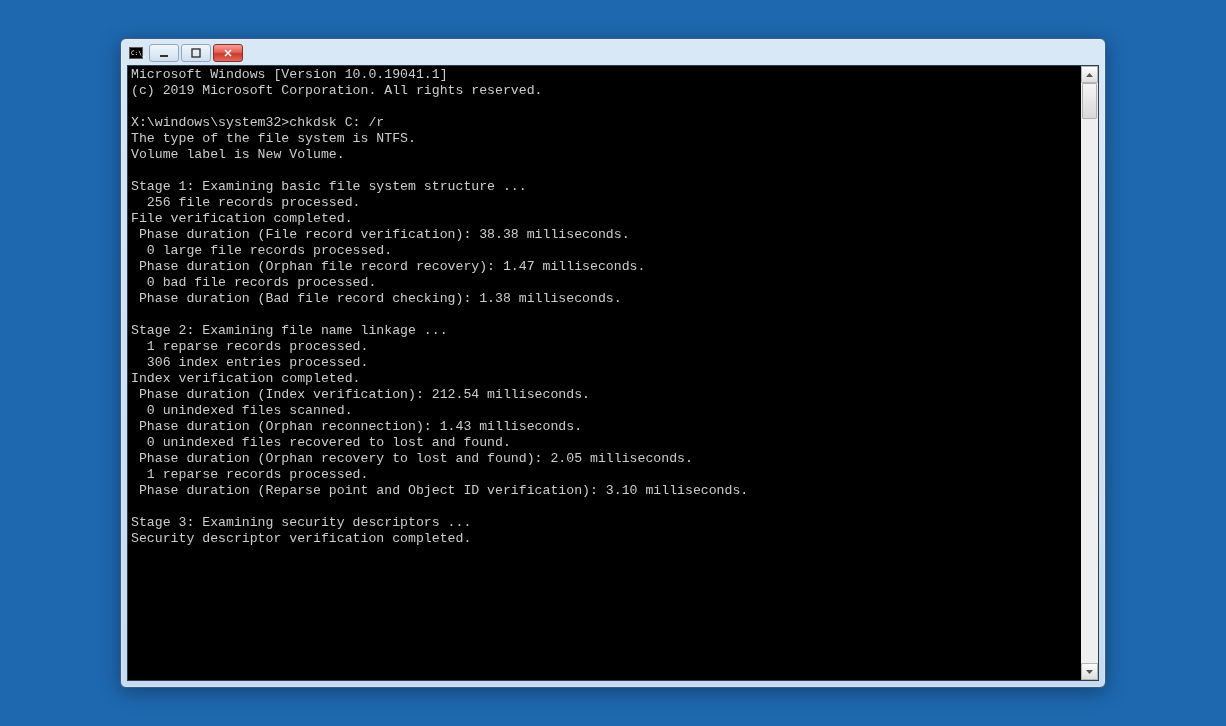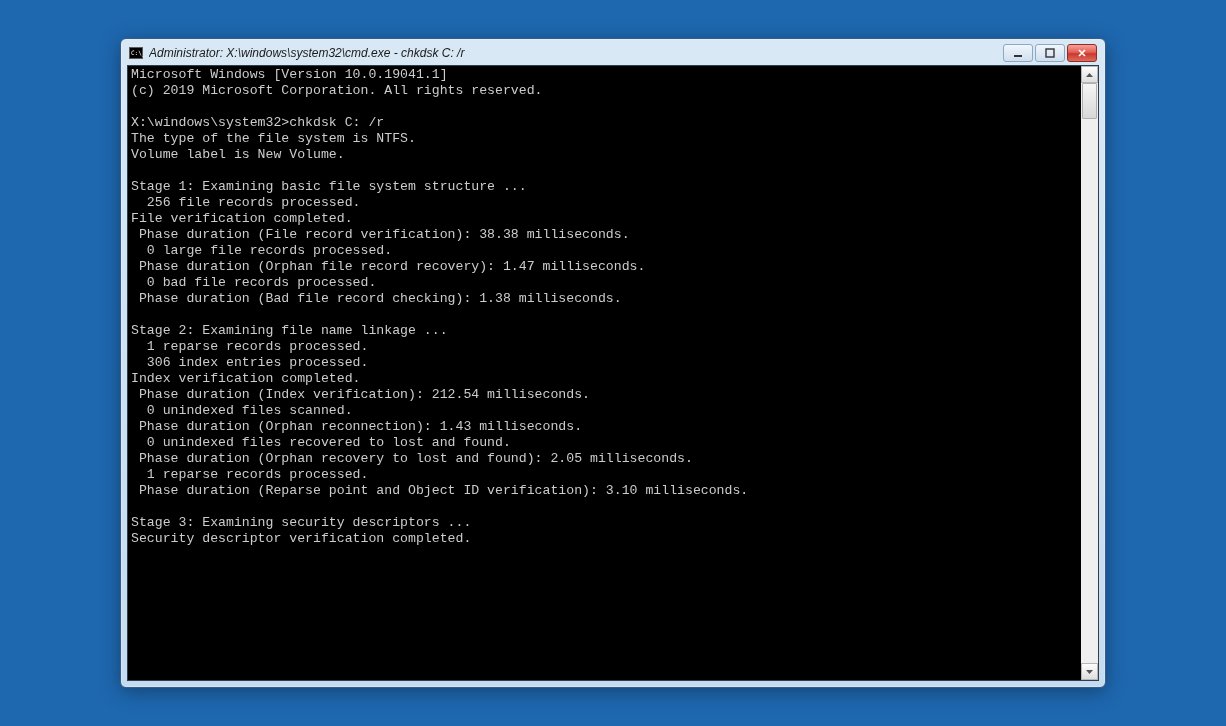--- a/index.html
+++ b/index.html
@@ -121,21 +121,20 @@
       border: 1px solid #b0b0b0;
       border-radius: 1px;
     }
   </style>
 </head>
 <body>
 
 <div class="window">
   <div class="titlebar">
     <div class="titlebar-icon"></div>
-    <div class="titlebar-text">Administrator: X:\windows\system32\cmd.exe - chkdsk  C: /r</div>
     <div class="win-buttons">
       <div class="win-btn">
         <svg width="10" height="10" viewBox="0 0 10 10">
             <rect x="1" y="7" width="8" height="2" fill="#333"></rect>
           </svg>
       </div>
       <div class="win-btn">
         <svg width="10" height="10" viewBox="0 0 10 10">
             <rect x="1" y="1" width="8" height="8" fill="none" stroke="#333" stroke-width="1.4"></rect>
           </svg>

